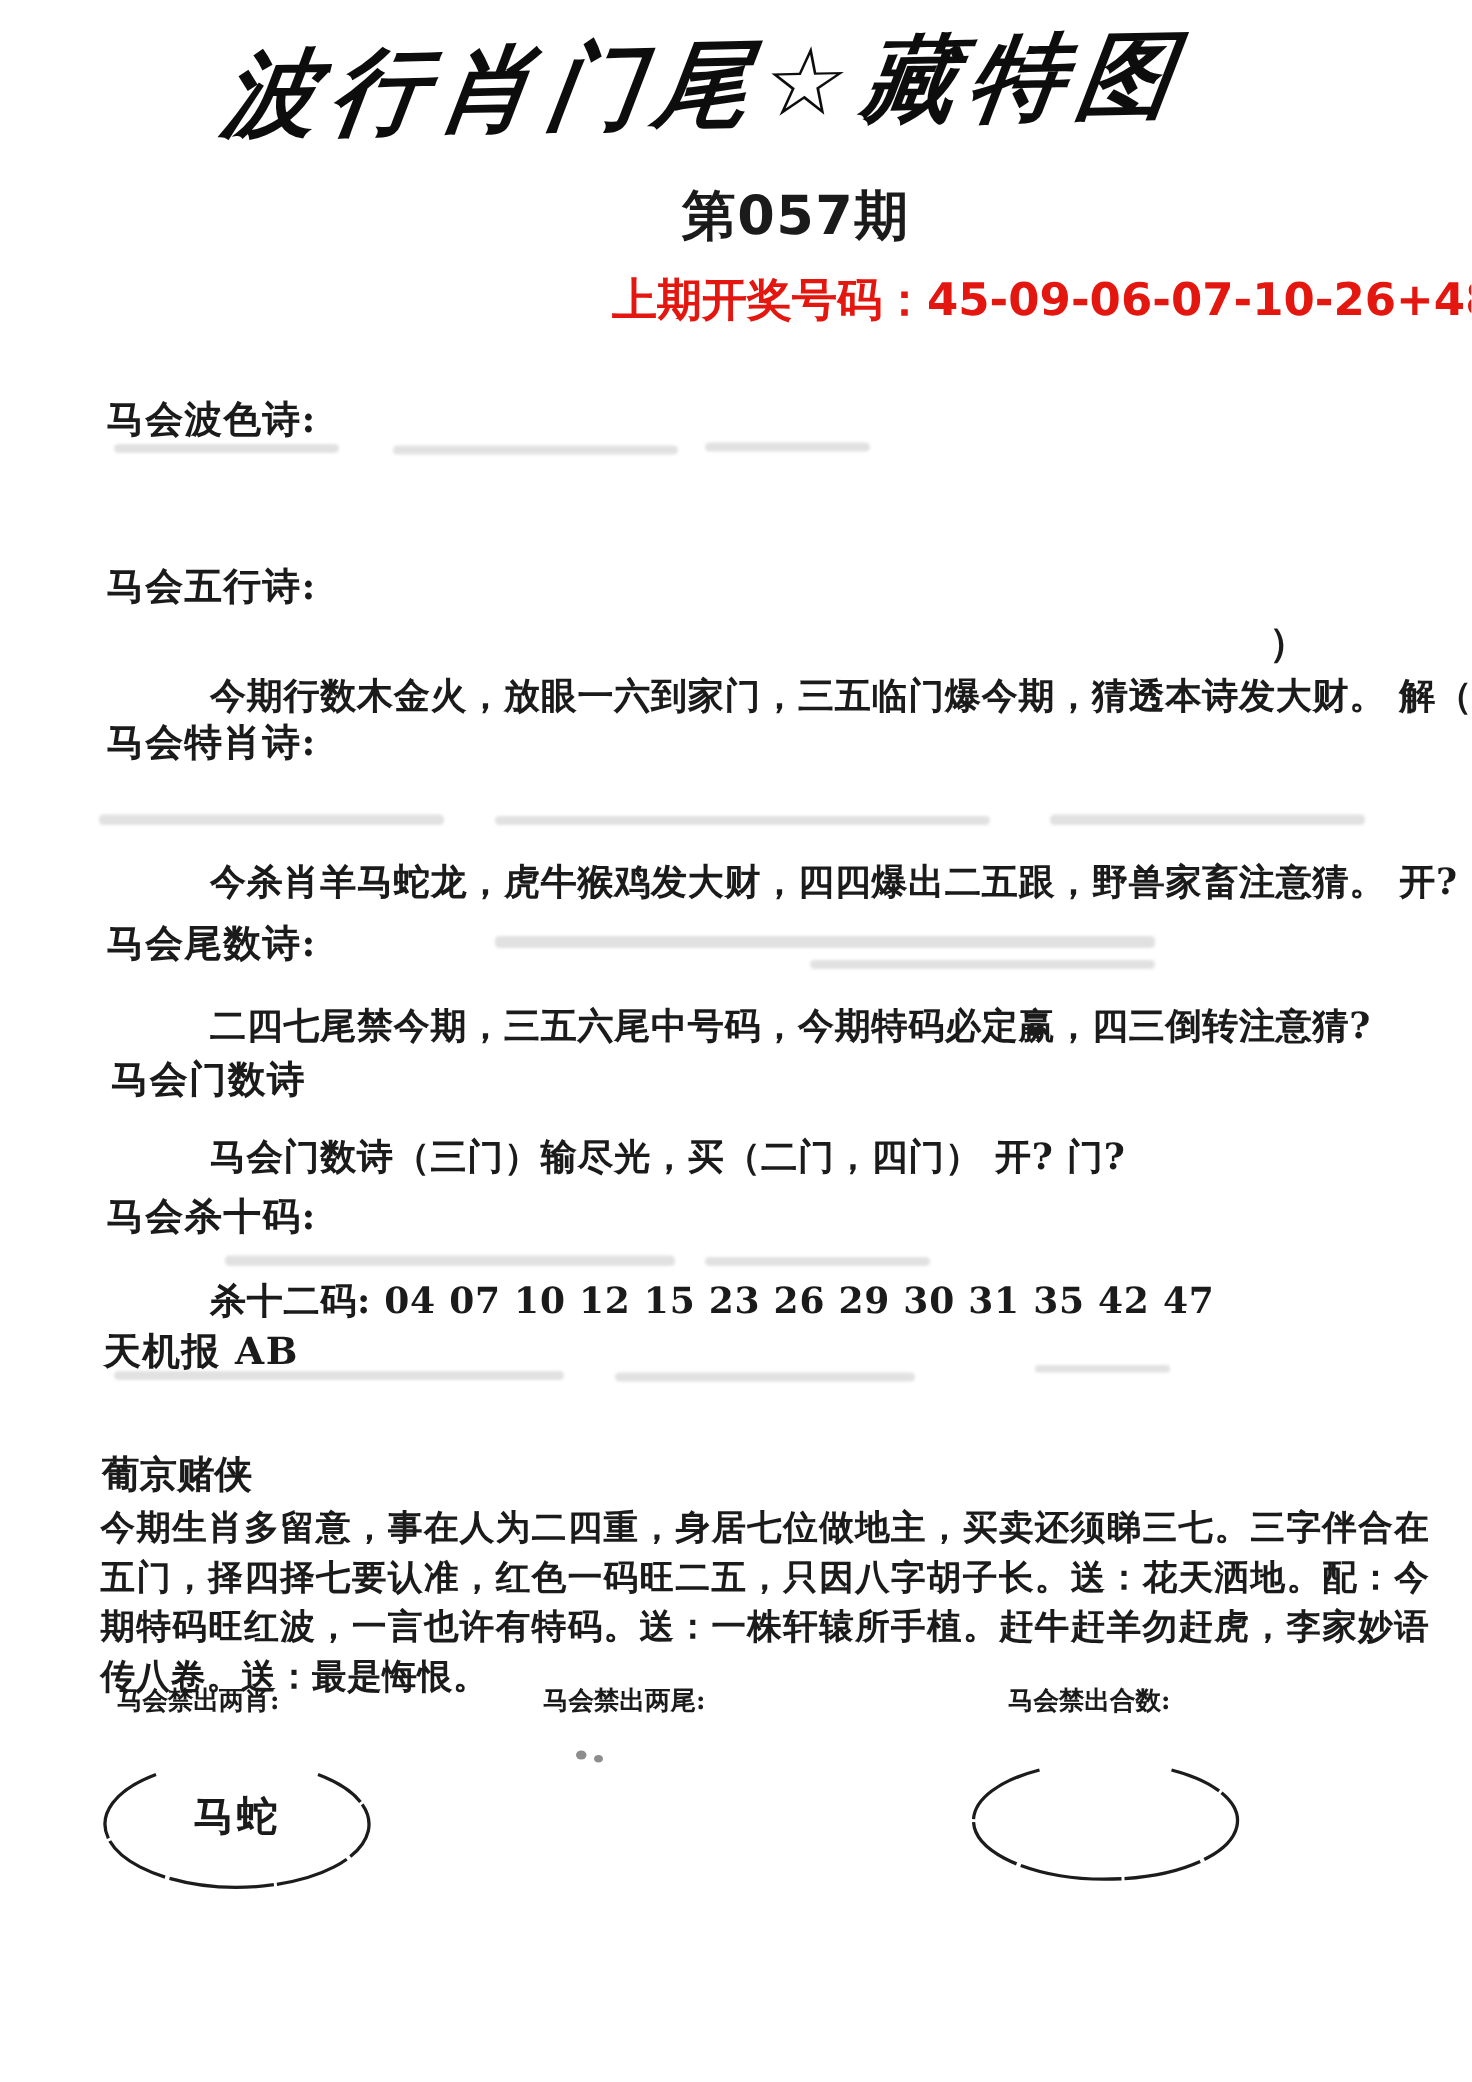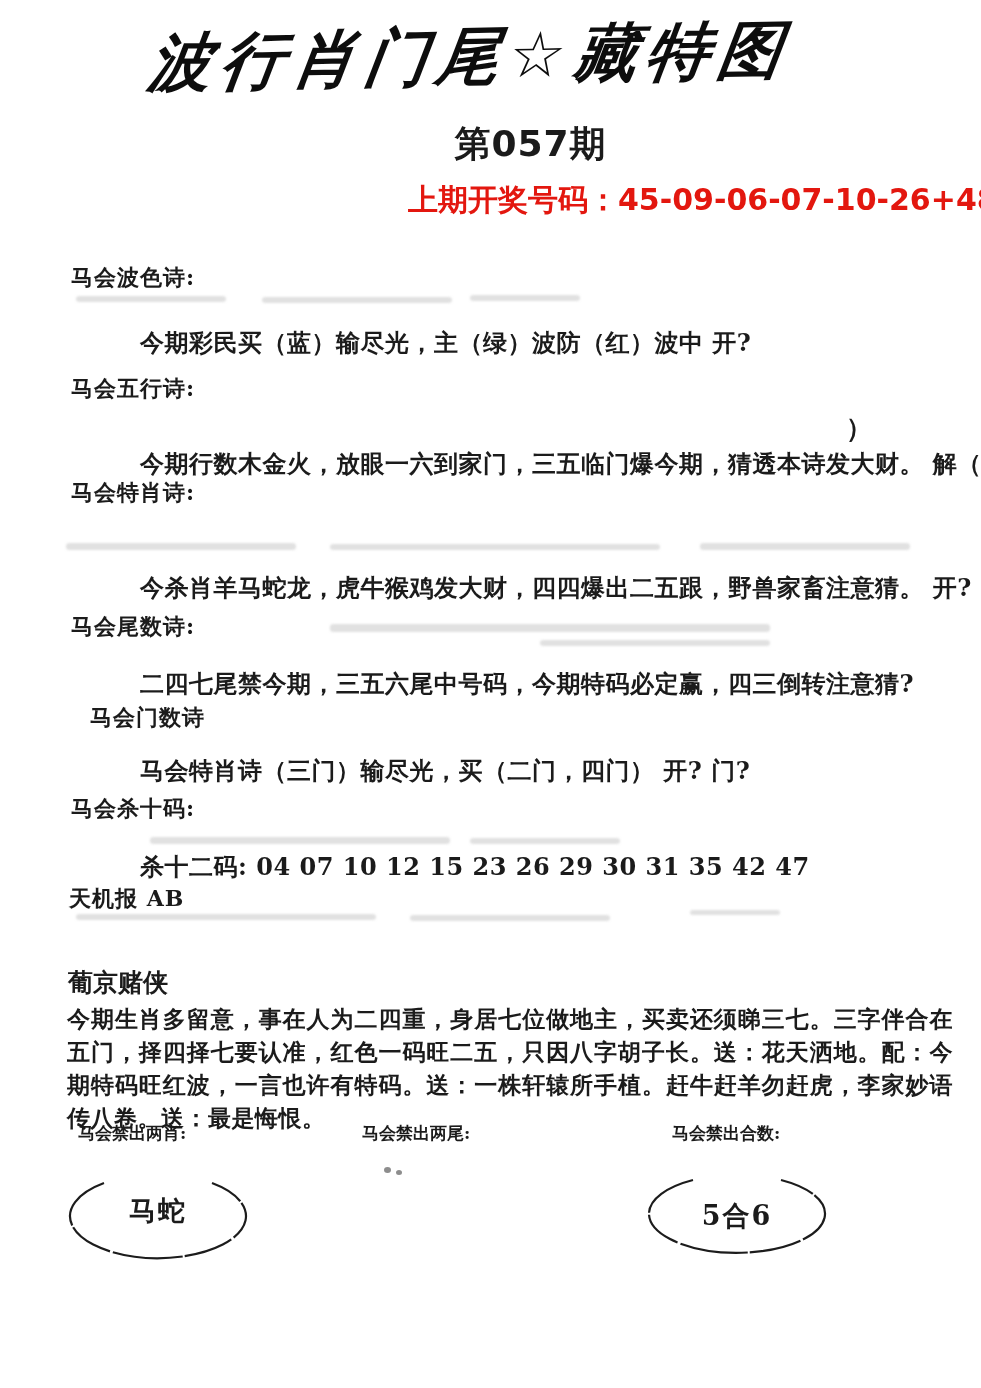--- a/index.html
+++ b/index.html
@@ -20,21 +20,21 @@
     margin-left:29px;
   }
   .last-draw{
     position:absolute;top:180px;left:408px;font-size:30px;font-weight:bold;
     color:#e3170f;letter-spacing:0px;white-space:nowrap;
     font-family:"DejaVu Sans","Liberation Sans",sans-serif;
   }
   .provider{
     position:absolute;top:217px;left:272px;font-size:29px;font-weight:bold;letter-spacing:1px;
   }
-  .sec-label{position:absolute;font-size:22px;font-weight:bold;letter-spacing:1px;white-space:nowrap;}
+  .sec-label{position:absolute;font-size:25px;font-weight:bold;letter-spacing:1px;white-space:nowrap;}
   .sec-content{position:absolute;font-size:24px;font-weight:bold;letter-spacing:0.5px;white-space:nowrap;}
   .stray-paren{position:absolute;top:411px;left:846px;font-size:26px;font-weight:bold;}
   .pujing-label{position:absolute;top:966px;left:68px;font-size:25px;font-weight:bold;}
   .pujing-text{
     position:absolute;top:1002px;left:67px;width:886px;
     font-size:23px;font-weight:bold;line-height:33px;letter-spacing:0.5px;text-align:justify;
   }
   .forbid-label{position:absolute;top:1122px;font-size:17px;font-weight:bold;white-space:nowrap;}
   .badge{position:absolute;}
   .badge svg{position:absolute;top:0;left:0;}
@@ -63,34 +63,33 @@
   <div class="smudge" style="top:640px;left:540px;width:230px;height:6px;"></div>
   <div class="smudge" style="top:837px;left:150px;width:300px;height:7px;"></div>
   <div class="smudge" style="top:838px;left:470px;width:150px;height:6px;"></div>
   <div class="smudge" style="top:914px;left:76px;width:300px;height:6px;"></div>
   <div class="smudge" style="top:915px;left:410px;width:200px;height:6px;"></div>
   <div class="smudge" style="top:910px;left:690px;width:90px;height:5px;"></div>
   <div class="dot" style="top:1167px;left:384px;width:7px;height:6px;"></div>
   <div class="dot" style="top:1170px;left:396px;width:6px;height:5px;"></div>
 
   <div class="sec-label" style="top:263px;left:71px">马会波色诗:</div>
-  <div class="sec-content" style="top:327px;left:140px">今期彩民买（蓝）输尽光，主（绿）波防（红）波中 开?</div>
 
   <div class="sec-label" style="top:374px;left:71px">马会五行诗:</div>
   <div class="stray-paren">）</div>
   <div class="sec-content" style="top:448px;left:140px">今期行数木金火，放眼一六到家门，三五临门爆今期，猜透本诗发大财。 解（?）</div>
 
   <div class="sec-label" style="top:478px;left:71px">马会特肖诗:</div>
   <div class="sec-content" style="top:572px;left:140px">今杀肖羊马蛇龙，虎牛猴鸡发大财，四四爆出二五跟，野兽家畜注意猜。 开?</div>
 
   <div class="sec-label" style="top:612px;left:71px">马会尾数诗:</div>
   <div class="sec-content" style="top:668px;left:140px">二四七尾禁今期，三五六尾中号码，今期特码必定赢，四三倒转注意猜?</div>
 
-  <div class="sec-label" style="top:703px;left:90px">马会门数诗</div>
-  <div class="sec-content" style="top:755px;left:140px">马会特肖诗（三门）输尽光，买（二门，四门） 开? 门?</div>
+  <div class="sec-label" style="top:703px;left:74px">马会门数诗</div>
+  <div class="sec-content" style="top:755px;left:140px">马会门数诗（三门）输尽光，买（二门，四门） 开? 门?</div>
 
   <div class="sec-label" style="top:794px;left:71px">马会杀十码:</div>
   <div class="sec-content" style="top:851px;left:140px">杀十二码: 04 07 10 12 15 23 26 29 30 31 35 42 47</div>
 
   <div class="sec-label" style="top:884px;left:69px">天机报 AB</div>
 
   <div class="pujing-label">葡京赌侠</div>
   <div class="pujing-text">今期生肖多留意，事在人为二四重，身居七位做地主，买卖还须睇三七。三字伴合在五门，择四择七要认准，红色一码旺二五，只因八字胡子长。送：花天洒地。配：今期特码旺红波，一言也许有特码。送：一株轩辕所手植。赶牛赶羊勿赶虎，李家妙语传八卷。送：最是悔恨。</div>
 
   <div class="forbid-label" style="left:78px">马会禁出两肖:</div>
@@ -102,16 +101,15 @@
       <path d="M 38 12 A 88 42 0 1 0 146 12" fill="none" stroke="#1c1c1c" stroke-width="2.2" stroke-dasharray="60 2 45 3 70 2 50 3 40 2"></path>
     </svg>
     <div class="badge-value" style="top:22px;">马蛇</div>
   </div>
 
 
   <div class="badge" style="top:1172px;left:645px;width:184px;height:84px;">
     <svg width="184" height="84" viewBox="0 0 184 84">
       <path d="M 48 8 A 88 39 0 1 0 136 8" fill="none" stroke="#1c1c1c" stroke-width="2.2" stroke-dasharray="58 2 42 3 68 2 52 3"></path>
     </svg>
-    <div class="badge-value" style="top:26px;">5合6</div>
   </div>
 
 </div>
 
 </body></html>

